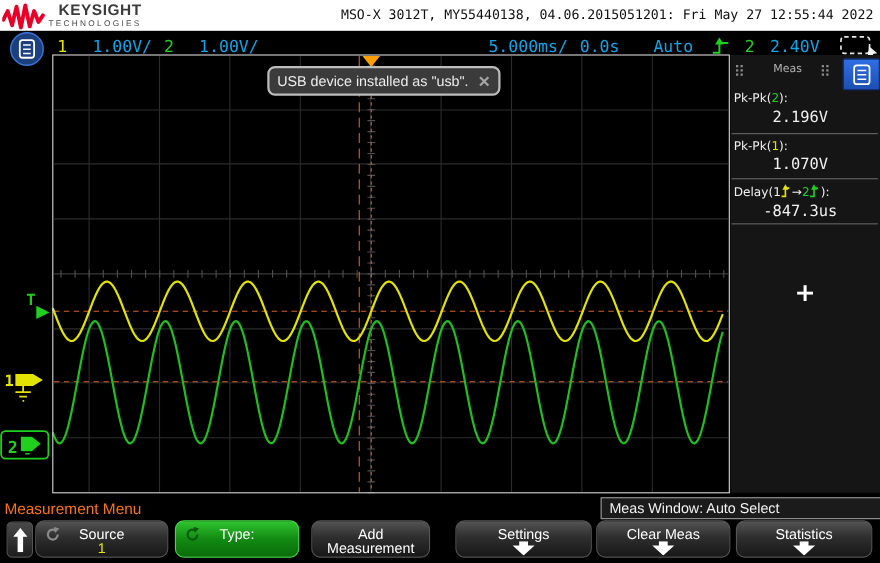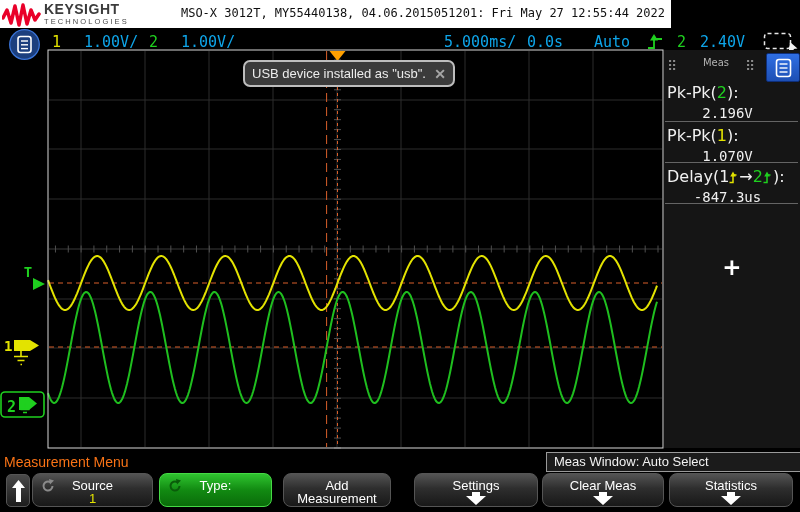--- a/index.html
+++ b/index.html
@@ -1,42 +1,42 @@
 <!DOCTYPE html>
 <html><head>
 <meta charset="utf-8">
 <style>
   html,body{margin:0;padding:0;background:#000;}
   #screen{position:relative;width:800px;height:512px;background:#000;overflow:hidden;
           font-family:"Liberation Sans",sans-serif;-webkit-font-smoothing:none;}
   .abs{position:absolute;}
   .mono{font-family:"DejaVu Sans Mono",monospace;}
   
-  #titlebar{left:0;top:0;width:671px;height:28px;background:#ffffff;}
+  #titlebar{left:0;top:0;width:800px;height:28px;background:#ffffff;text-align:right;}
   #brand{left:44px;top:2px;line-height:1;}
   #brand .b1{font-family:"Liberation Sans",sans-serif;font-weight:bold;font-size:14px;color:#3c3c3c;letter-spacing:.5px;}
   #brand .b2{font-family:"Liberation Sans",sans-serif;font-size:7.5px;color:#4a4a4a;letter-spacing:2.1px;margin-top:2px;}
   #main-title{right:6px;top:6px;font-size:12px;color:#101010;white-space:nowrap;}
   
   .st{top:33px;font-size:15px;color:#0ea5e9;white-space:nowrap;}
   .yel{color:#e3e300;} .grn{color:#1fd01f;} .orange{color:#ff9a00;}
   
   #toast{left:243px;top:60px;width:212px;height:27px;background:#3b3b3b;border:2px solid #bdbdbd;
          border-radius:7px;z-index:6;display:flex;align-items:center;padding:0 7px;box-sizing:border-box;}
   #toast .msg{font-size:13px;color:#ececec;flex:1;white-space:nowrap;}
   #toast .x{color:#a5a5a5;font-size:14px;font-weight:bold;margin-left:4px;cursor:default;}
   
   #sidebar{left:664px;top:50px;width:136px;height:398px;background:#151515;z-index:3;
            font-family:"DejaVu Sans",sans-serif;}
   .grip{color:#8a8a8a;font-size:14px;line-height:1;}
   #meas-title{left:0;top:7px;width:104px;text-align:center;color:#b2b2b2;font-size:10px;}
   #meas-menu-btn{left:102px;top:3px;width:32px;height:27px;background:linear-gradient(#2f6fe4,#1d4fb4);
                  border:1px solid #0e2f7a;border-radius:2px;display:flex;align-items:center;justify-content:center;}
   .meas-item{left:1px;width:134px;}
-  .meas-label{font-size:16px;color:#f0f0f0;padding-left:2px;white-space:nowrap;}
+  .meas-label{font-size:11px;color:#f0f0f0;padding-left:2px;white-space:nowrap;}
   .meas-value{font-family:"DejaVu Sans Mono",monospace;font-size:14px;color:#f0f0f0;text-align:center;padding-right:9px;margin-top:3px;}
   .sep{left:1px;width:133px;height:1px;background:#646464;}
   #plus-btn{left:0;top:204px;width:136px;text-align:center;color:#ffffff;font-size:23px;font-weight:bold;}
   
   #menu-title{left:4px;top:454px;font-size:14px;color:#f97316;}
   #meas-window{left:546px;top:452px;width:248px;height:18px;border:1px solid #9a9a9a;background:#1b1b1b;
                font-size:13px;color:#f2f2f2;line-height:18px;padding-left:7px;}
   
   .skey{top:473px;height:34px;border-radius:8px;background:linear-gradient(#545454,#2e2e2e 45%,#181818);
         border:1px solid #555;box-sizing:border-box;}

